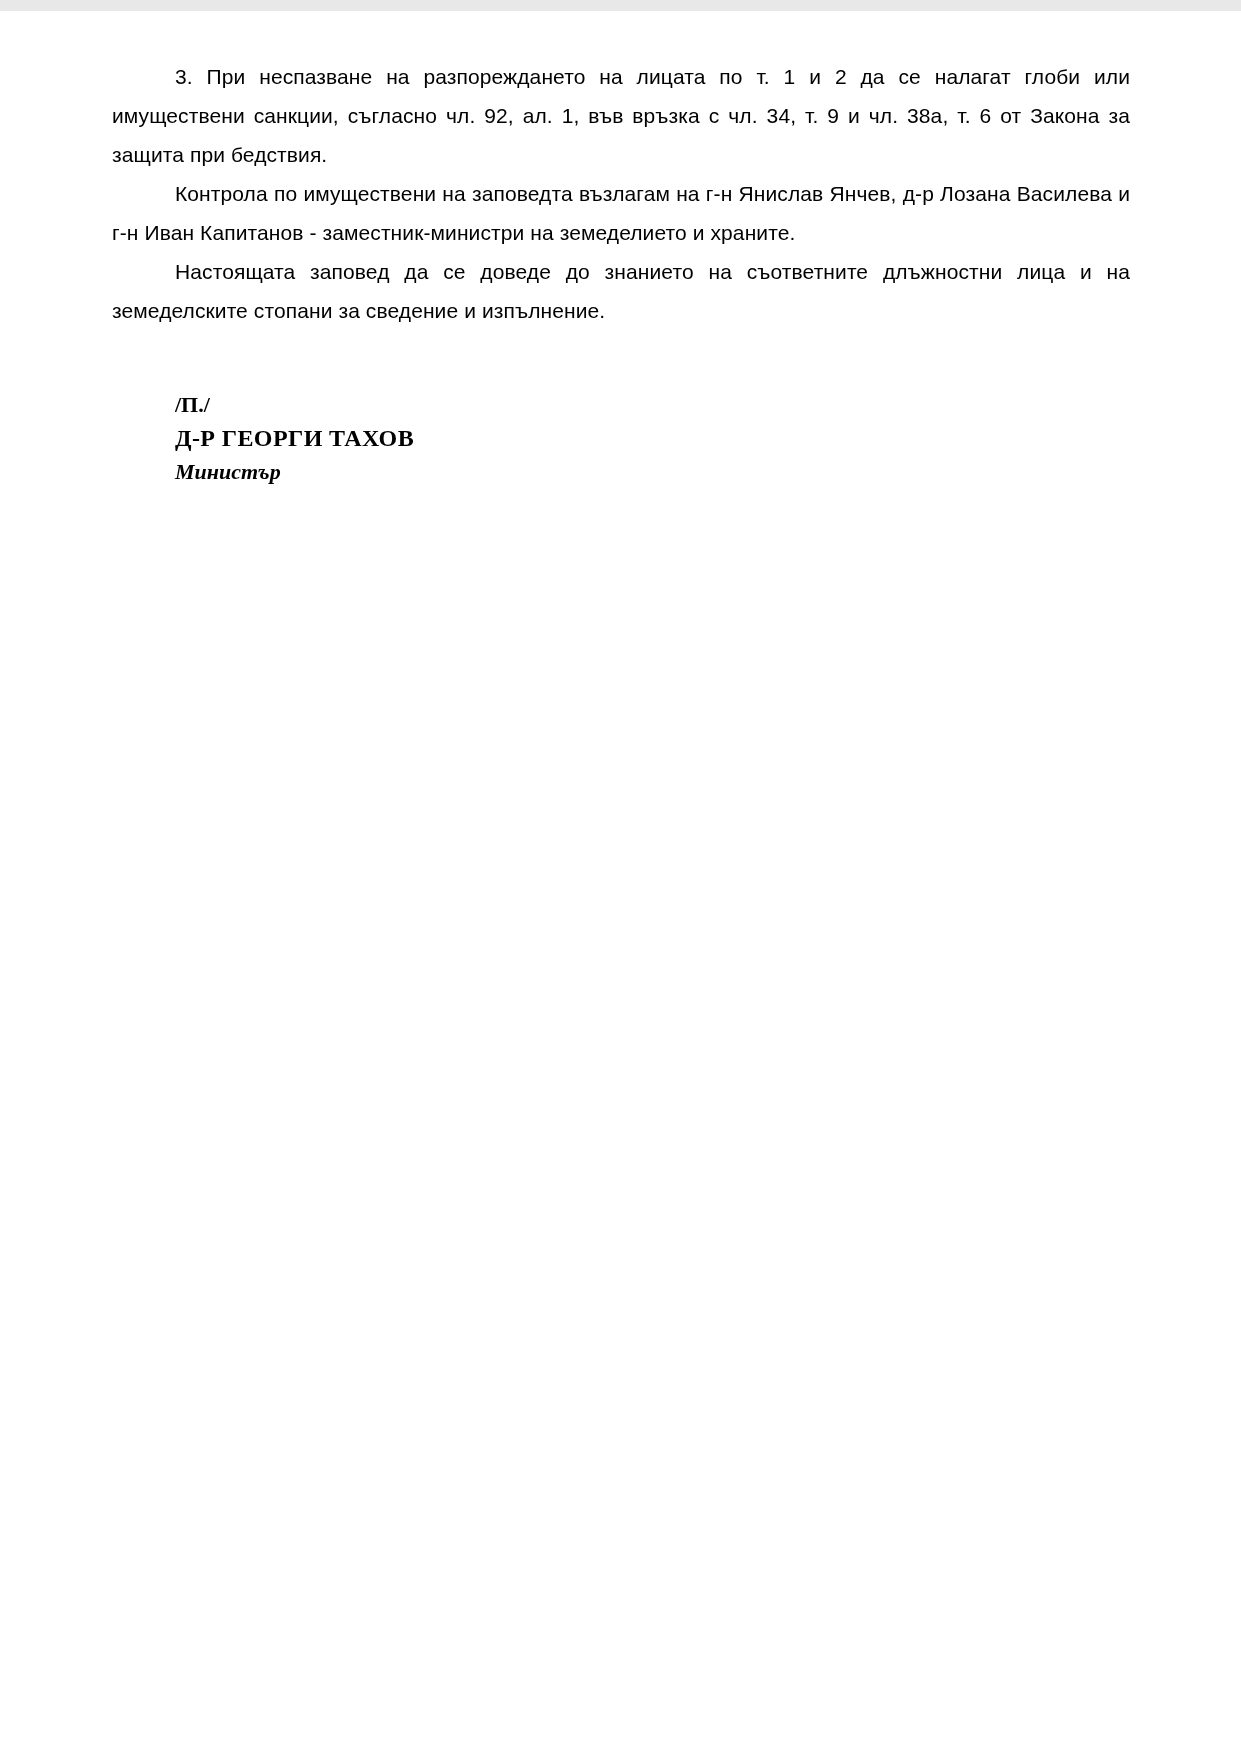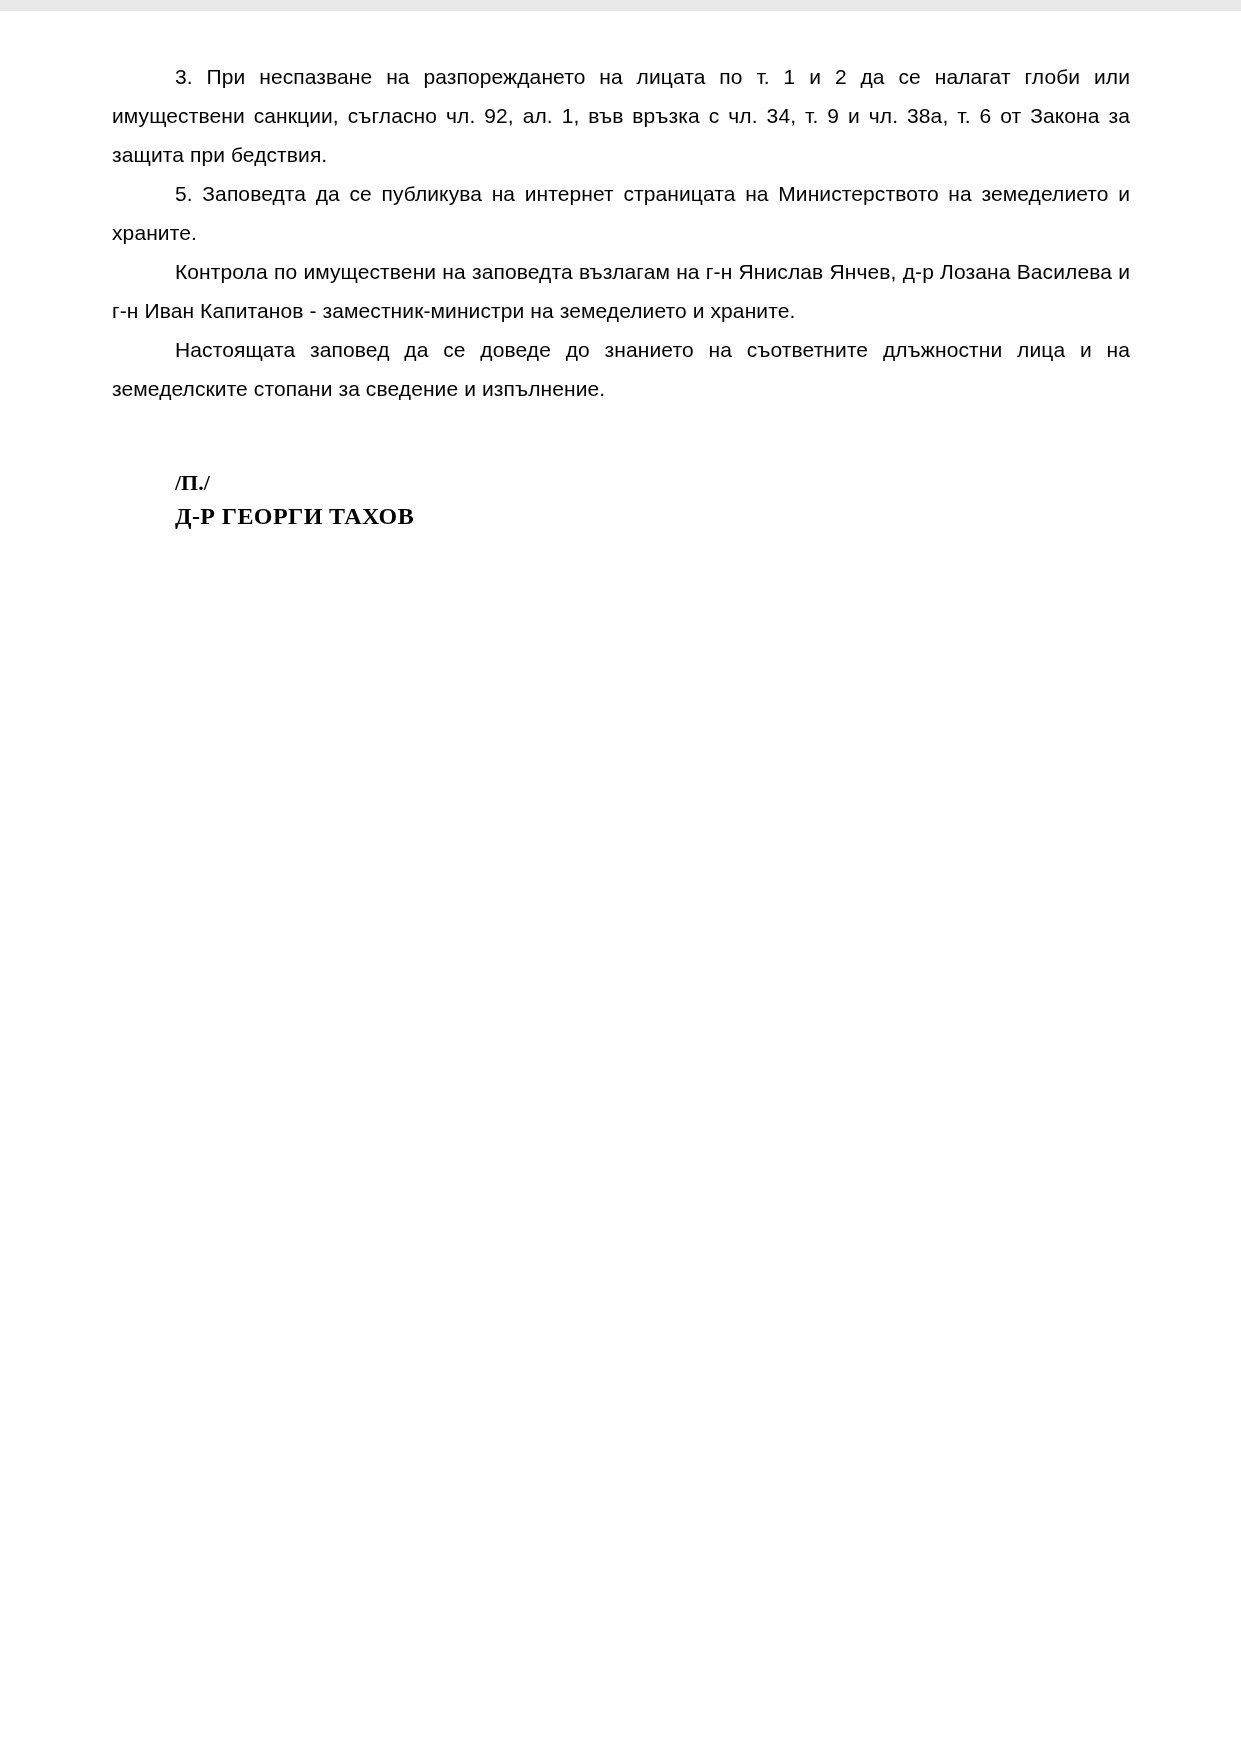--- a/index.html
+++ b/index.html
@@ -54,23 +54,23 @@
     margin: 0;
   }
 </style>
 </head>
 <body>
 
 <div class="page">
 
   <div class="body-text">
     <p>3. При неспазване на разпореждането на лицата по т. 1 и 2 да се налагат глоби или имуществени санкции, съгласно чл. 92, ал. 1, във връзка с чл. 34, т. 9 и чл. 38а, т. 6 от Закона за защита при бедствия.</p>
-    <p>5. Заповедта да се публикува на интернет страницата на Министерството на земеделието и храните.</p>
     <p>Контрола по имуществени на заповедта възлагам на г-н Янислав Янчев, д-р Лозана Василева и г-н Иван Капитанов - заместник-министри на земеделието и храните.</p>
     <p>Настоящата заповед да се доведе до знанието на съответните длъжностни лица и на земеделските стопани за сведение и изпълнение.</p>
   </div>
 
   <div class="signature">
     <p class="sig-mark">/П./</p>
     <p class="sig-name">Д-Р ГЕОРГИ ТАХОВ</p>
+    <p class="sig-title">Министър</p>
   </div>
 
 </div>
 
 </body></html>

